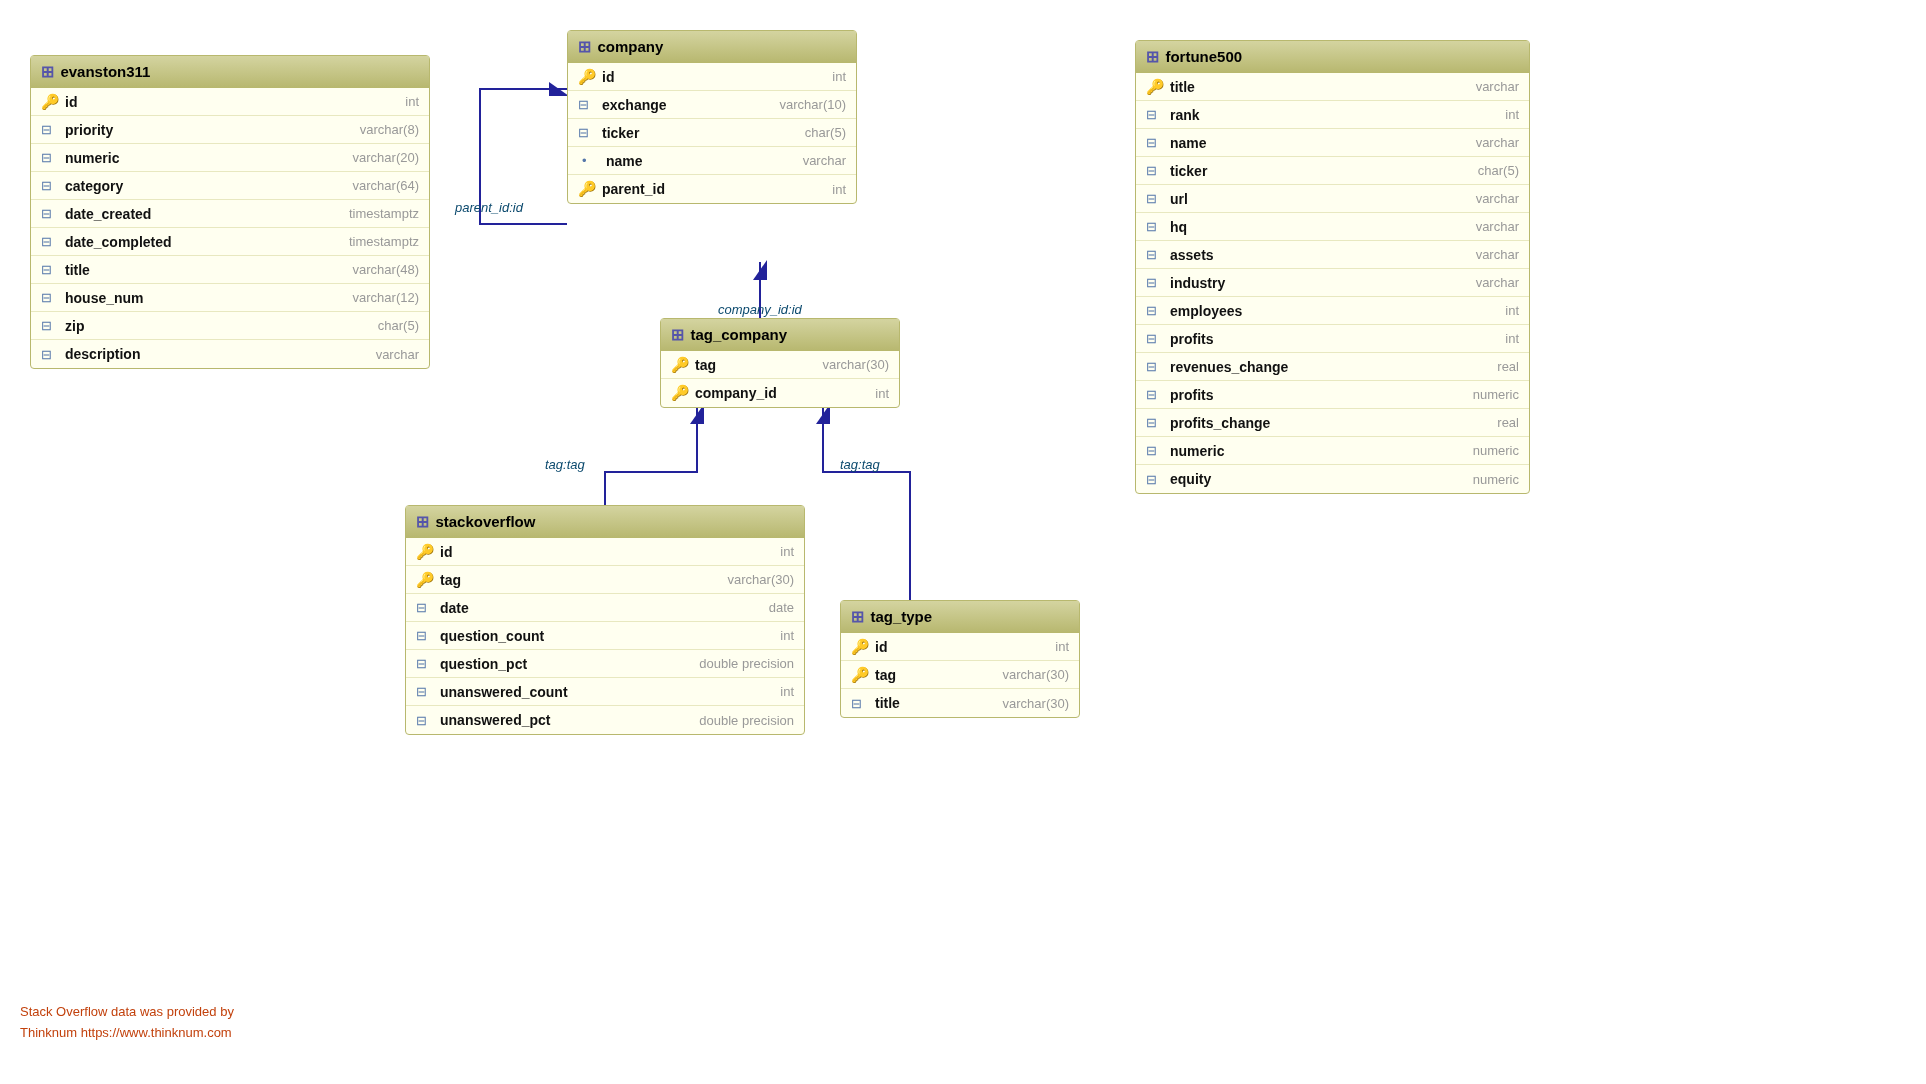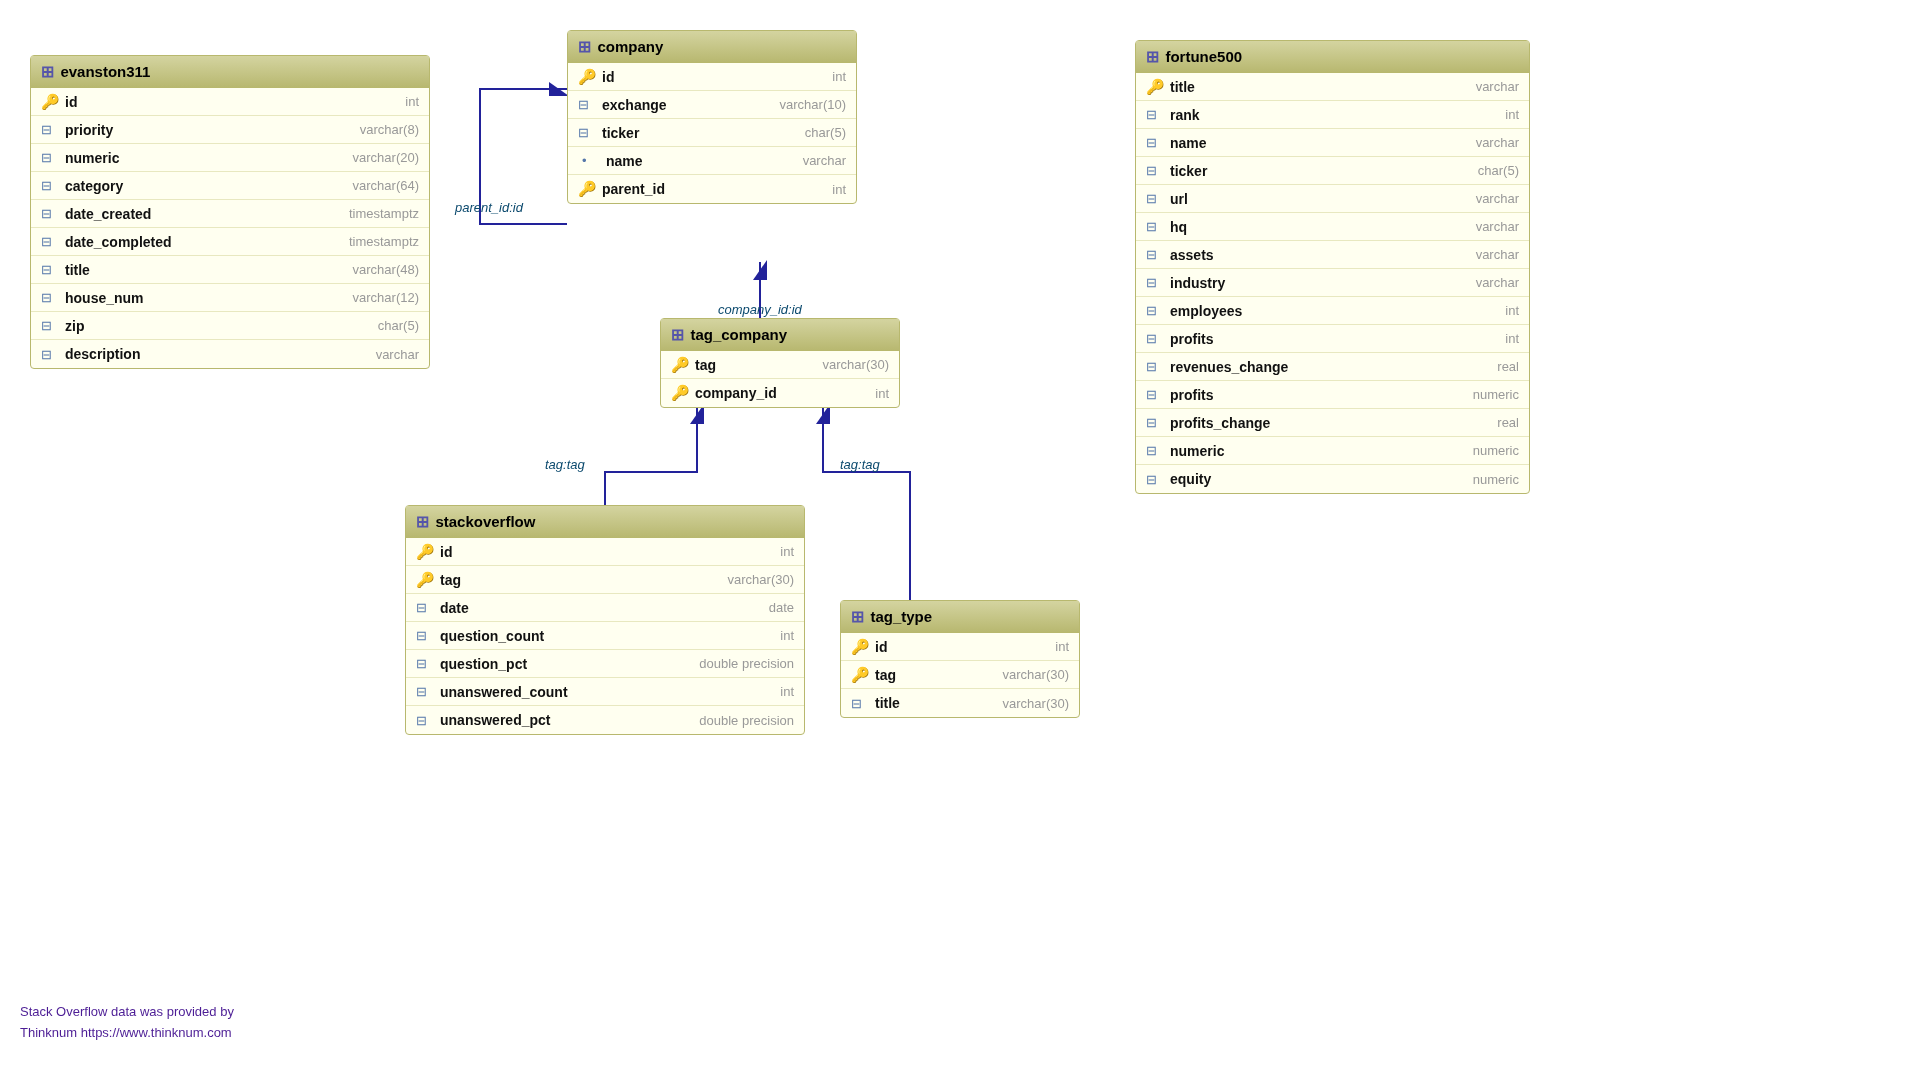--- a/index.html
+++ b/index.html
@@ -80,21 +80,21 @@
       width: 1926px;
       height: 1084px;
       pointer-events: none;
     }
 
     .footnote {
       position: absolute;
       bottom: 40px;
       left: 20px;
       font-size: 13px;
-      color: #4c1d95;
+      color: #c2410c;
       line-height: 1.6;
     }
 
     .relation-label {
       position: absolute;
       font-size: 13px;
       color: #0c4a6e;
       font-style: italic;
     }
   </style>

